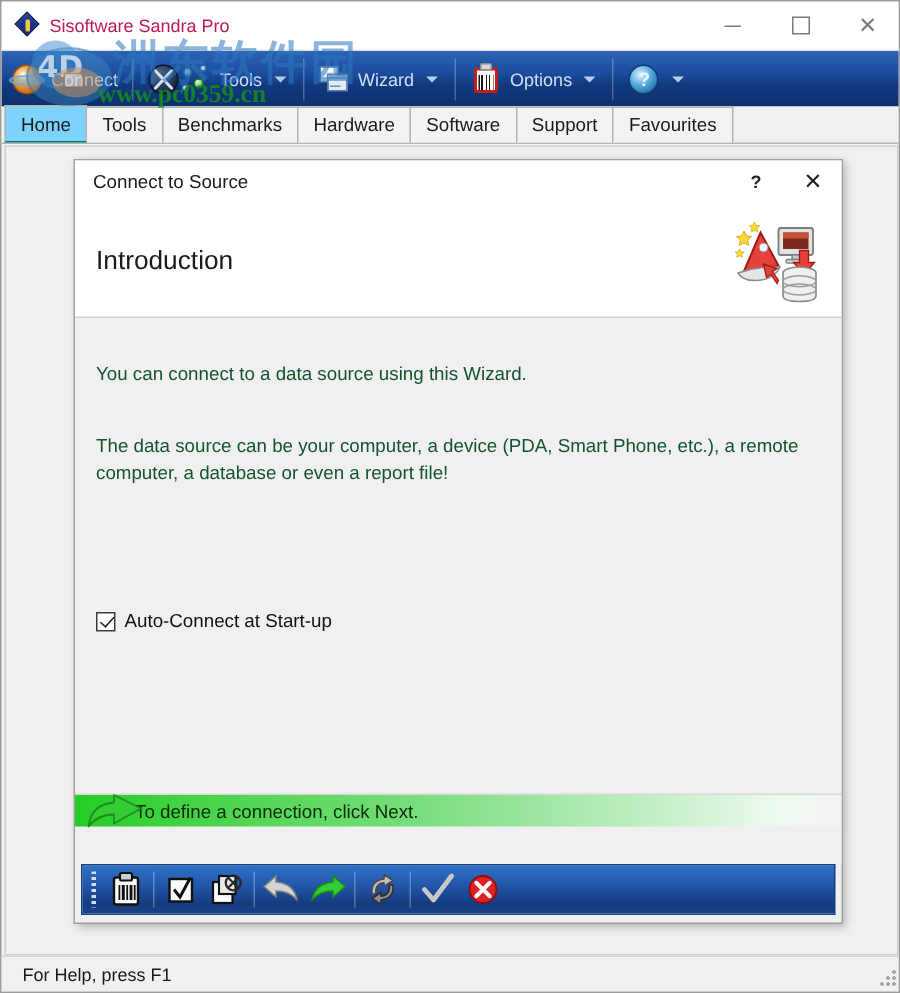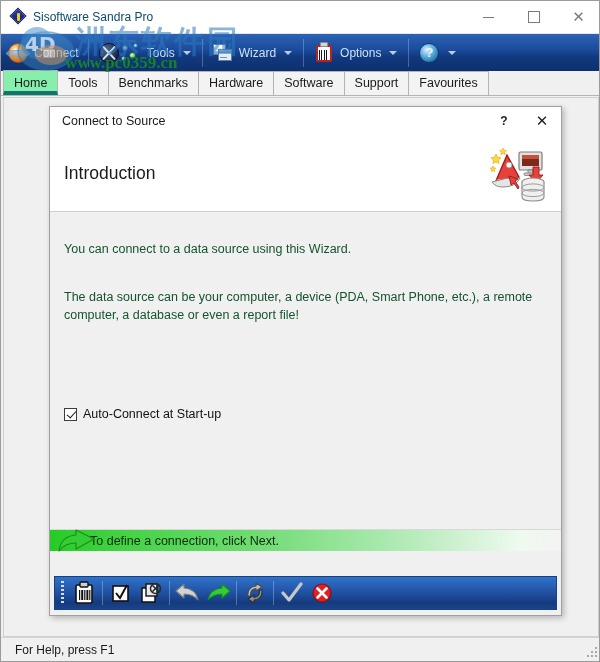--- a/index.html
+++ b/index.html
@@ -40,21 +40,21 @@
     transform: rotate(45deg);
     border: 1px solid #0a1550;
   }
   .app-icon .dot {
     position: absolute; left: 6px; top: 4px;
     width: 3px; height: 8px;
     background: #e9c93a; border-radius: 1px;
     z-index: 2;
   }
   .title-text {
-    font-size: 12px; color: #0c4a6e;
+    font-size: 12px; color: #be185d;
     white-space: nowrap;
   }
   .win-controls {
     margin-left: auto; display: flex; height: 33px;
   }
   .win-btn {
     width: 45px; height: 33px;
     display: flex; align-items: center; justify-content: center;
     color: #7a7a7a; font-size: 13px;
   }
@@ -198,23 +198,23 @@
     height: 24px; line-height: 23px;
     padding: 0 10px;
     font-size: 12.5px; color: #1a1a1a;
     border: 1px solid #b4b4b4;
     border-bottom: none;
     background: #f3f3f3;
     margin-right: -1px;
     white-space: nowrap;
   }
   .tab.active {
-    background: #86efac;
+    background: #7dd3fc;
     height: 25px; line-height: 24px;
-    border-bottom: 4px solid #0f766e;
+    border-bottom: 1px solid #0f766e;
     position: relative; z-index: 3;
   }
 
   
   .client {
     position: absolute; left: 2px; top: 96px;
     width: 596px; height: 540px;
     background: #f0f0f0;
     border: 1px solid #cfcfcf;
   }

